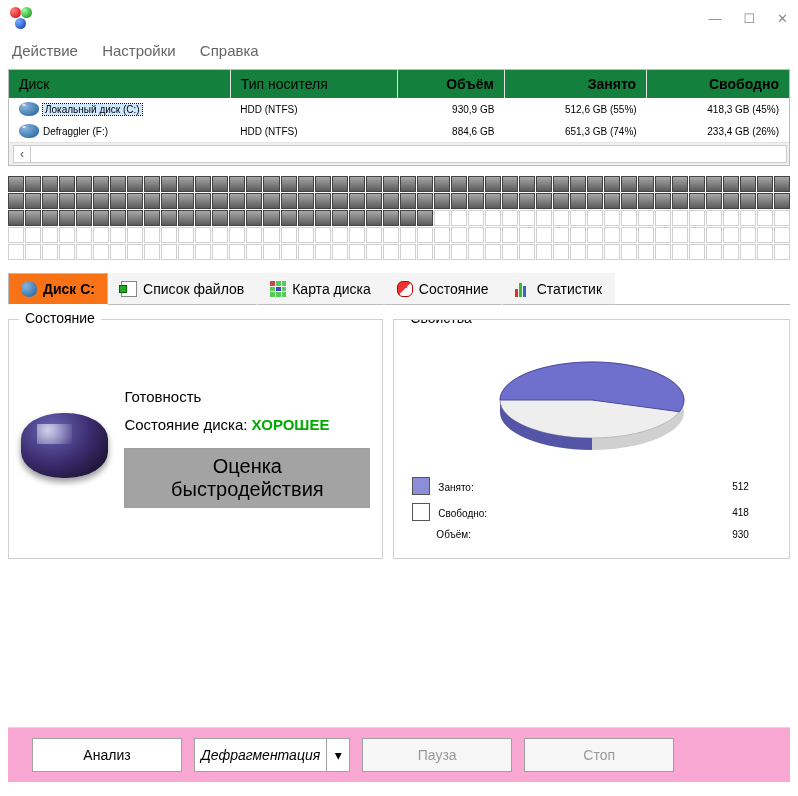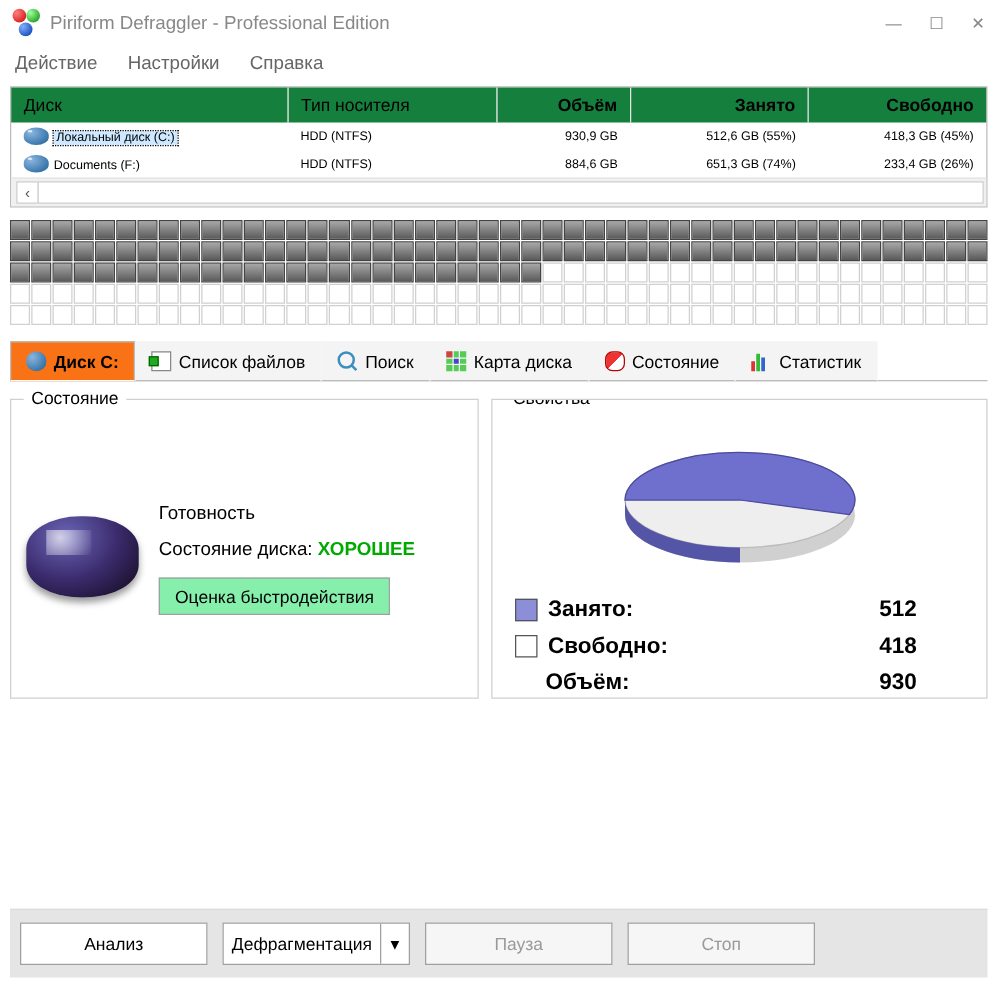--- a/index.html
+++ b/index.html
@@ -58,49 +58,48 @@
 
   .content { margin: 14px 8px 0 8px; display: flex; gap: 10px; }
   .groupbox { border: 1px solid #d0d0d0; position: relative; padding: 24px 12px 12px 12px; }
   .groupbox .legend { position: absolute; left: 10px; top: -10px; background: #fff; padding: 0 6px; font-size: 14px; color: #000; }
   .gb-status { width: 48%; height: 240px; display: flex; gap: 16px; align-items: center; }
   .gb-props { flex: 1; height: 240px; overflow: hidden; }
   .hdd-img { width:90px; height:65px; border-radius:48% / 40%; background: radial-gradient(ellipse at 35% 25%, #6a66b7 0%, #3b2b6d 50%, #100818 100%); box-shadow: 0 4px 6px rgba(0,0,0,0.4); position: relative; }
   .hdd-img::before{content:"";position:absolute;left:18%;top:18%;width:40%;height:30%;background:radial-gradient(circle at 30% 30%, rgba(255,255,255,.7), rgba(255,255,255,0));}
   .status-texts { font-size: 15px; line-height: 1.9; }
   .status-good { color: #0a0; font-weight: bold; }
-  .benchmark-btn { margin-top: 8px; padding: 6px 12px; background:#86efac; border:1px solid #a0a0a0; font-family:inherit; font-size:14px; cursor:pointer;}
+  .benchmark-btn { margin-top: 8px; padding: 6px 12px; background:#a3a3a3; border:1px solid #a0a0a0; font-family:inherit; font-size:20px; cursor:pointer;}
 
   .pie-wrap { display:flex; justify-content:center; margin-bottom:12px; padding-top:6px; }
   .pie { width:210px; height:110px; }
 
   .props-table { width:100%; }
-  .props-table td { padding: 3px 4px; font-size: 18px; font-weight: bold; }
-  .props-table td.val { text-align: left; padding-right:0; }
+  .props-table td { padding: 3px 4px; font-size: 10px; }
+  .props-table td.val { text-align: center; padding-right:0; }
   .swatch { display:inline-block; width:18px; height:18px; border:1px solid #555; vertical-align:-4px; margin-right:8px;}
   .sw-used { background:#8c8ed8; }
   .sw-free { background:#fff; }
 
-  .bottom-bar { position:absolute; left:8px; right:8px; bottom:14px; display:flex; gap:12px; padding:10px 8px; background:#e5e5e5; border-top:1px solid #dcdcdc;}
+  .bottom-bar { position:absolute; left:8px; right:8px; bottom:14px; display:flex; gap:12px; padding:10px 24px; background:#f9a8d4; border-top:1px solid #dcdcdc;}
   .bbtn { padding: 8px 6px; min-width: 150px; background:#fff; border:1px solid #a0a0a0; font-family:inherit; font-size:14px; cursor:pointer; color:#000;}
   .bbtn:disabled{color:#9a9a9a; background:#f6f6f6;}
   .bbtn.split{display:flex;padding:0;}
-  .bbtn.split .main{flex:1;padding:8px 6px;border-right:1px solid #a0a0a0;}
+  .bbtn.split .main{flex:1;padding:8px 6px;border-right:1px solid #a0a0a0;font-style:italic;}
   .bbtn.split .dd{width:22px;display:flex;align-items:center;justify-content:center;}
 </style>
 </head>
 <body>
 
 <div class="titlebar">
   <span class="app-icon">
       <span class="ball r"></span>
       <span class="ball g"></span>
       <span class="ball b"></span>
     </span>
-  <span class="title">Piriform Defraggler - Professional Edition</span>
   <div class="controls">
     <span>—</span>
     <span>☐</span>
     <span>✕</span>
   </div>
 </div>
 
 <div class="menubar">
   <span>Действие</span>
   <span>Настройки</span>
@@ -120,21 +119,21 @@
     </thead>
     <tbody id="disk-rows">
         <tr class="sel">
           <td><span class="disk-icon"></span><span class="lbl">Локальный диск (C:)</span></td>
           <td>HDD (NTFS)</td>
           <td class="r">930,9 GB</td>
           <td class="r">512,6 GB (55%)</td>
           <td class="r">418,3 GB (45%)</td>
         </tr>
         <tr>
-          <td><span class="disk-icon"></span><span class="lbl">Documents (F:)</span></td>
+          <td><span class="disk-icon"></span><span class="lbl">Defraggler (F:)</span></td>
           <td>HDD (NTFS)</td>
           <td class="r">884,6 GB</td>
           <td class="r">651,3 GB (74%)</td>
           <td class="r">233,4 GB (26%)</td>
         </tr>
       </tbody>
   </table>
   <div class="disk-scroll">
     <div class="arrow">‹</div>
     <div class="track"></div>
@@ -375,24 +374,20 @@
   </div>
 
 <div class="tabbar">
   <div class="tab active">
     <span class="ico disk-c"></span>
     <span>Диск C:</span>
   </div>
   <div class="tab">
     <span class="ico list"></span>
     <span>Список файлов</span>
-  </div>
-  <div class="tab">
-    <span class="ico search"></span>
-    <span>Поиск</span>
   </div>
   <div class="tab">
     <span class="ico map">
         <span></span>
         <span></span>
         <span></span>
         <span></span>
         <span></span>
         <span></span>
         <span></span>

